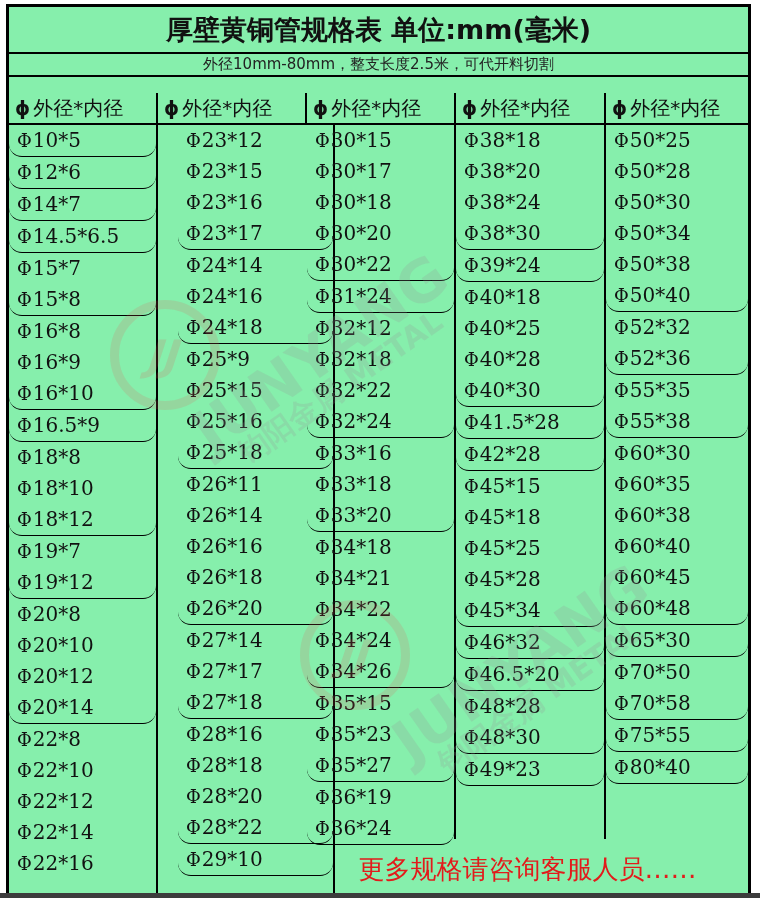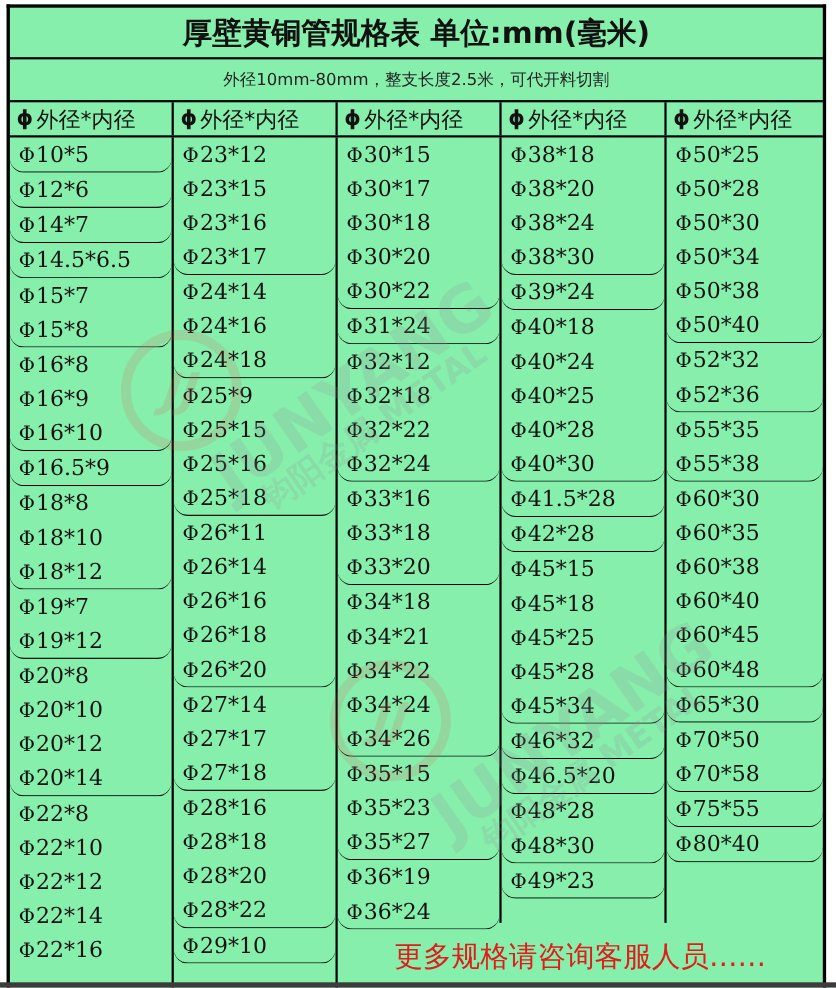--- a/index.html
+++ b/index.html
@@ -6,21 +6,21 @@
   body { width: 760px; height: 898px; position: relative; overflow: hidden;
          font-family: "DejaVu Serif", "Liberation Serif", serif; }
   .sheet { position: absolute; left: 6px; top: 4px; width: 745px; height: 894px;
            border-left: 3px solid #000; border-right: 3px solid #000; border-top: 3px solid #000;
            box-sizing: border-box; background: #86efac; }
   .title { position: absolute; left: 0; top: 0; width: 100%; height: 47px;
            border-bottom: 2px solid #000; box-sizing: border-box;
            display: flex; align-items: center; justify-content: center;
            font-family: "DejaVu Sans", "Liberation Sans", sans-serif; font-weight: bold;
            font-size: 27px; color: #111; letter-spacing: 0px; }
-  .subtitle { position: absolute; left: 0; top: 47px; width: 100%; height: 39px;
+  .subtitle { position: absolute; left: 0; top: 47px; width: 100%; height: 23px;
            border-bottom: 2px solid #000; box-sizing: border-box;
            display: flex; align-items: center; justify-content: center;
            font-family: "DejaVu Sans", "Liberation Sans", sans-serif;
            font-size: 15px; color: #222; }
   .header-row { position: absolute; left: 0; top: 86px; width: 100%; height: 32px;
            border-bottom: 2px solid #000; box-sizing: border-box; display: flex; }
   .header-cell { height: 100%; box-sizing: border-box; border-right: 2px solid #000;
            display: flex; align-items: center; padding-left: 6px;
            font-family: "DejaVu Sans", "Liberation Sans", sans-serif; font-size: 20px; color: #111; }
   .header-cell:last-child { border-right: none; }
@@ -118,21 +118,21 @@
           <div class="cell"><span class="phi">Φ</span><span>20*14</span></div>
         </div>
         <div class="group last-open">
           <div class="cell"><span class="phi">Φ</span><span>22*8</span></div>
           <div class="cell"><span class="phi">Φ</span><span>22*10</span></div>
           <div class="cell"><span class="phi">Φ</span><span>22*12</span></div>
           <div class="cell"><span class="phi">Φ</span><span>22*14</span></div>
           <div class="cell"><span class="phi">Φ</span><span>22*16</span></div>
         </div>
       </div>
-      <div class="col with-border" style="left: 149px; width: 149px; bottom: 0px;">
+      <div class="col with-border" style="left: 149px; width: 177px; bottom: 0px; padding-left: 20px;">
         <div class="group">
           <div class="cell"><span class="phi">Φ</span><span>23*12</span></div>
           <div class="cell"><span class="phi">Φ</span><span>23*15</span></div>
           <div class="cell"><span class="phi">Φ</span><span>23*16</span></div>
           <div class="cell"><span class="phi">Φ</span><span>23*17</span></div>
         </div>
         <div class="group">
           <div class="cell"><span class="phi">Φ</span><span>24*14</span></div>
           <div class="cell"><span class="phi">Φ</span><span>24*16</span></div>
           <div class="cell"><span class="phi">Φ</span><span>24*18</span></div>
@@ -212,21 +212,20 @@
           <div class="cell"><span class="phi">Φ</span><span>38*18</span></div>
           <div class="cell"><span class="phi">Φ</span><span>38*20</span></div>
           <div class="cell"><span class="phi">Φ</span><span>38*24</span></div>
           <div class="cell"><span class="phi">Φ</span><span>38*30</span></div>
         </div>
         <div class="group">
           <div class="cell"><span class="phi">Φ</span><span>39*24</span></div>
         </div>
         <div class="group">
           <div class="cell"><span class="phi">Φ</span><span>40*18</span></div>
-          <div class="cell"><span class="phi">Φ</span><span>40*24</span></div>
           <div class="cell"><span class="phi">Φ</span><span>40*25</span></div>
           <div class="cell"><span class="phi">Φ</span><span>40*28</span></div>
           <div class="cell"><span class="phi">Φ</span><span>40*30</span></div>
         </div>
         <div class="group">
           <div class="cell"><span class="phi">Φ</span><span>41.5*28</span></div>
         </div>
         <div class="group">
           <div class="cell"><span class="phi">Φ</span><span>42*28</span></div>
         </div>

